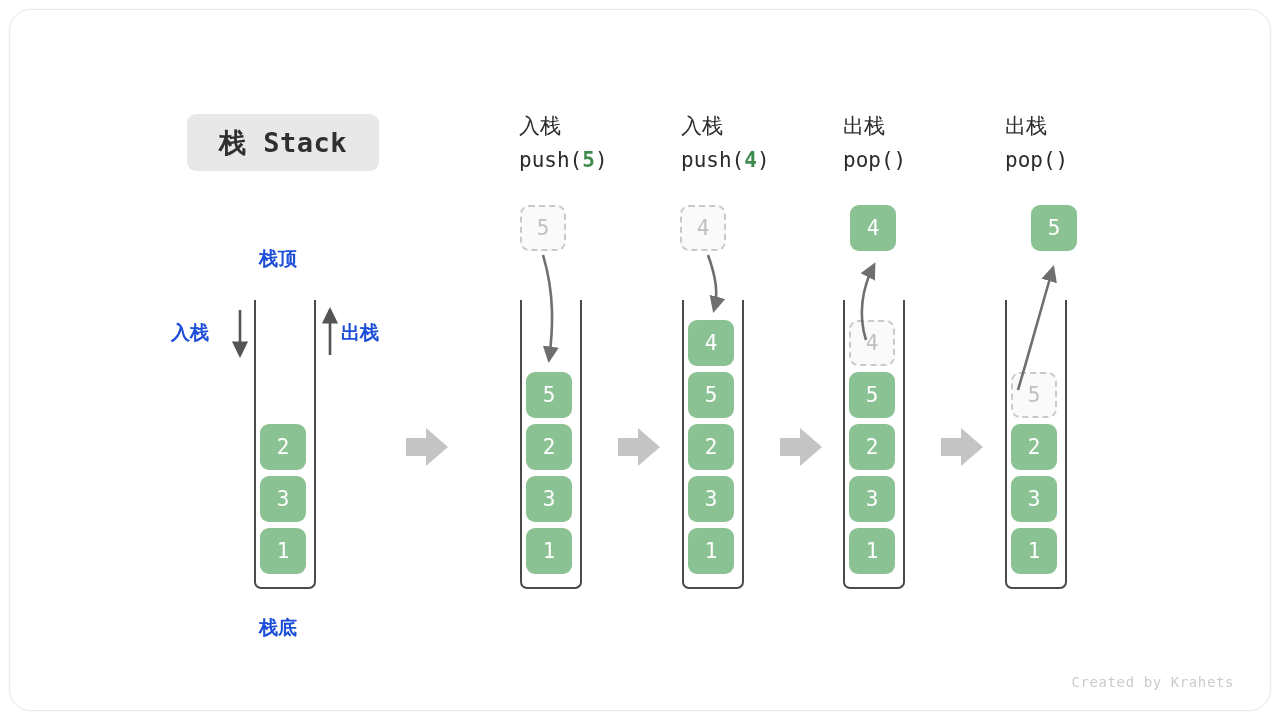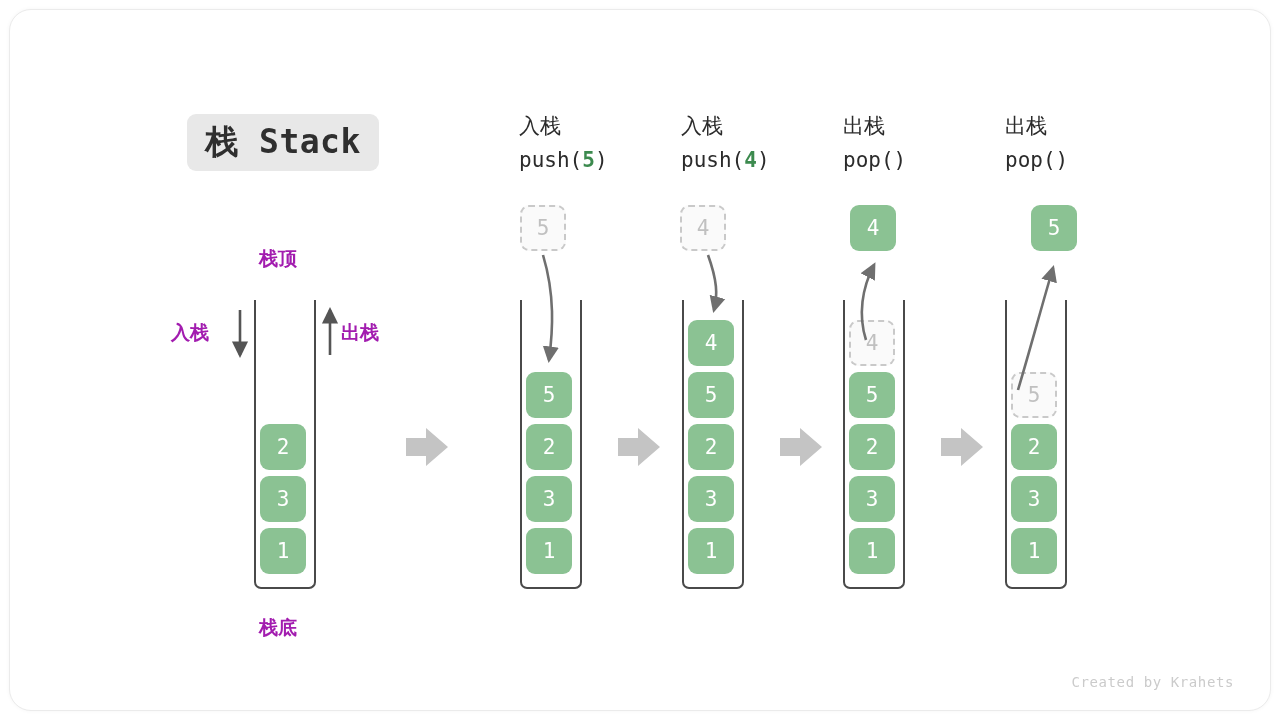--- a/index.html
+++ b/index.html
@@ -41,33 +41,33 @@
     left: 177px;
     top: 104px;
     width: 192px;
     height: 57px;
     background: #e8e8e8;
     border-radius: 9px;
     display: flex;
     align-items: center;
     justify-content: center;
     font-family: "DejaVu Sans Mono", "Liberation Mono", monospace;
-    font-size: 33px;
+    font-size: 27px;
     font-weight: bold;
     color: #2f2f2f;
     letter-spacing: 0.5px;
   }
 
   
   .cn-label {
     position: absolute;
     font-family: "Liberation Sans", sans-serif;
     font-weight: bold;
     font-size: 19px;
-    color: #a21caf;
+    color: #1d4ed8;
     white-space: nowrap;
   }
 
   .op-label {
     position: absolute;
     font-family: "DejaVu Sans Mono", "Liberation Mono", monospace;
     font-size: 21px;
     color: #2b2b2b;
     white-space: nowrap;
     line-height: 34px;

